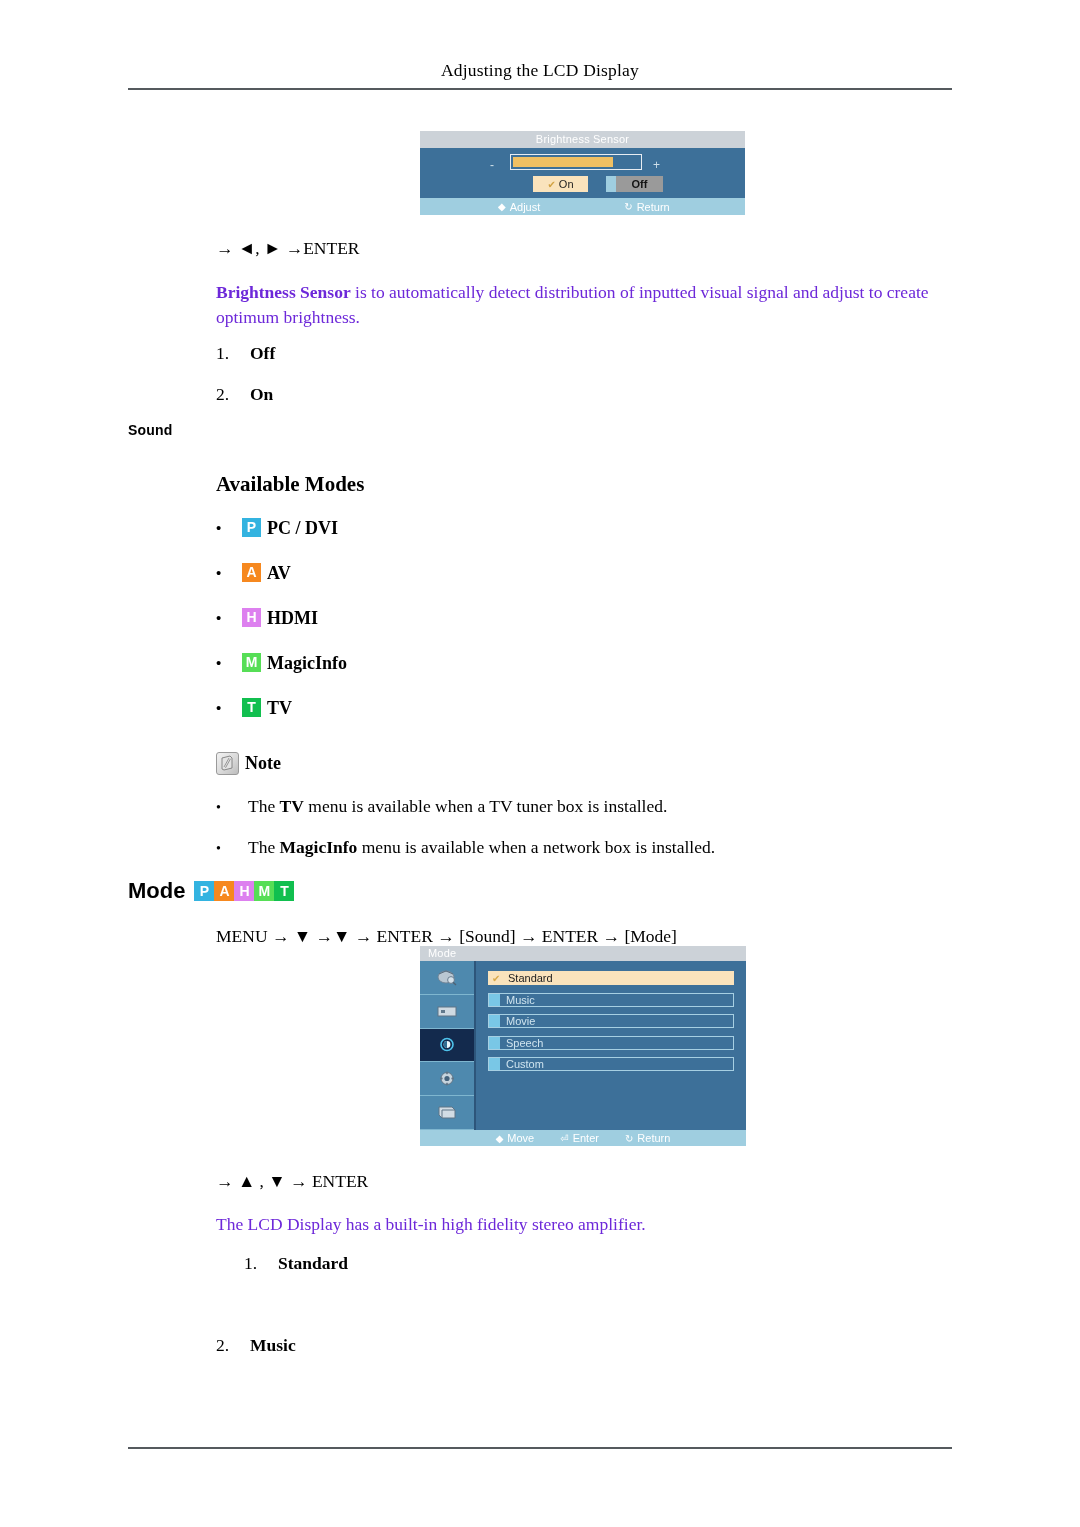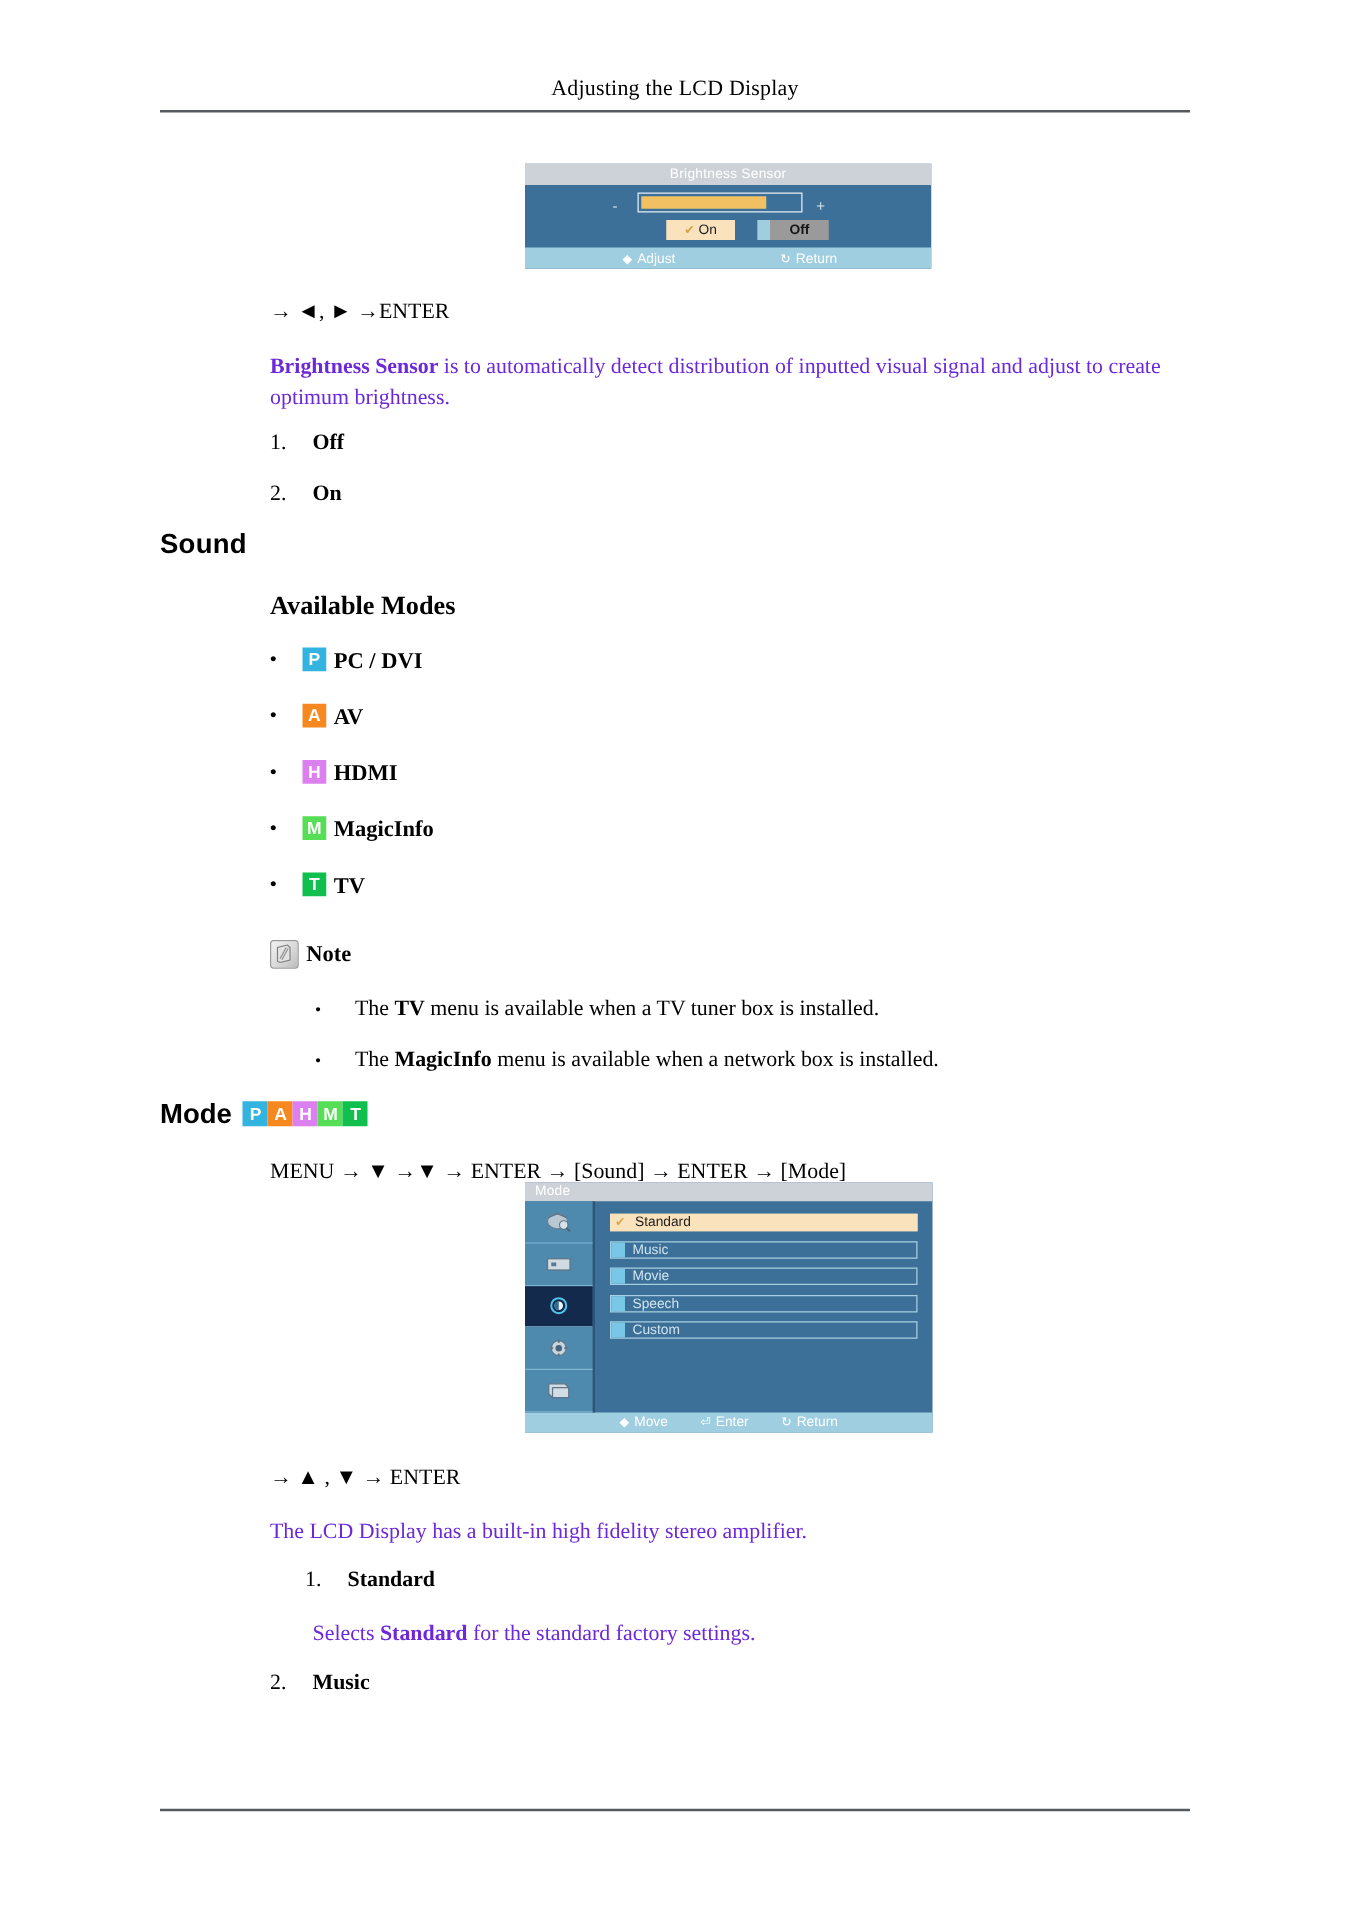--- a/index.html
+++ b/index.html
@@ -77,21 +77,21 @@
   }
   .num-item .n { display: inline-block; width: 34px; }
   .num-item .t { font-weight: bold; }
 
   
   .h-sound {
     position: absolute;
     left: 128px;
     top: 422px;
     font-family: "Liberation Sans", sans-serif;
-    font-size: 22px;
+    font-size: 14px;
     font-weight: bold;
     color: #000;
     letter-spacing: 0.2px;
   }
   .h-mode {
     position: absolute;
     left: 128px;
     top: 878px;
     font-family: "Liberation Sans", sans-serif;
     font-size: 22px;
@@ -163,21 +163,21 @@
     border-radius: 3px;
     background: linear-gradient(135deg,#f2f2f2 0%, #d9d9d9 55%, #bdbdbd 100%);
     position: relative;
     display: inline-block;
   }
   .note-icon .pen {
     position: absolute;
     left: 3px; top: 2px;
     width: 14px; height: 16px;
   }
-  .note-bullets { position: absolute; left: 216px; top: 796px; margin-left: 36px; }
+  .note-bullets { position: absolute; left: 216px; top: 796px; }
   .note-bullets .nb {
     position: relative;
     height: 41px;
     font-family: "Liberation Serif", serif;
     font-size: 17.5px;
     white-space: nowrap;
   }
   .note-bullets .nb .dot { display: inline-block; width: 32px; font-size: 14px; }
 
   
@@ -543,23 +543,20 @@
     </div>
   </div>
 
   <div class="keypath" style="left:216px; top:1171px;">→ ▲ , ▼ → ENTER</div>
 
   <div class="body-text" style="left:216px; top:1212px; width:740px;">The LCD Display has a built-in high fidelity stereo amplifier.</div>
 
   <div class="num-item" style="left:216px; top:1253px;margin-left:28px;">
     <span class="n">1.</span><span class="t">Standard</span>
   </div>
-  <div class="body-text" style="left:250px; top:1294px;">
-    <span>Selects </span><span class="b">Standard</span><span> for the standard factory settings.</span>
-  </div>
 
   <div class="num-item" style="left:216px; top:1335px;">
     <span class="n">2.</span><span class="t">Music</span>
   </div>
 
   <div class="footer-rule"></div>
 
 </div>
 
 </body></html>

